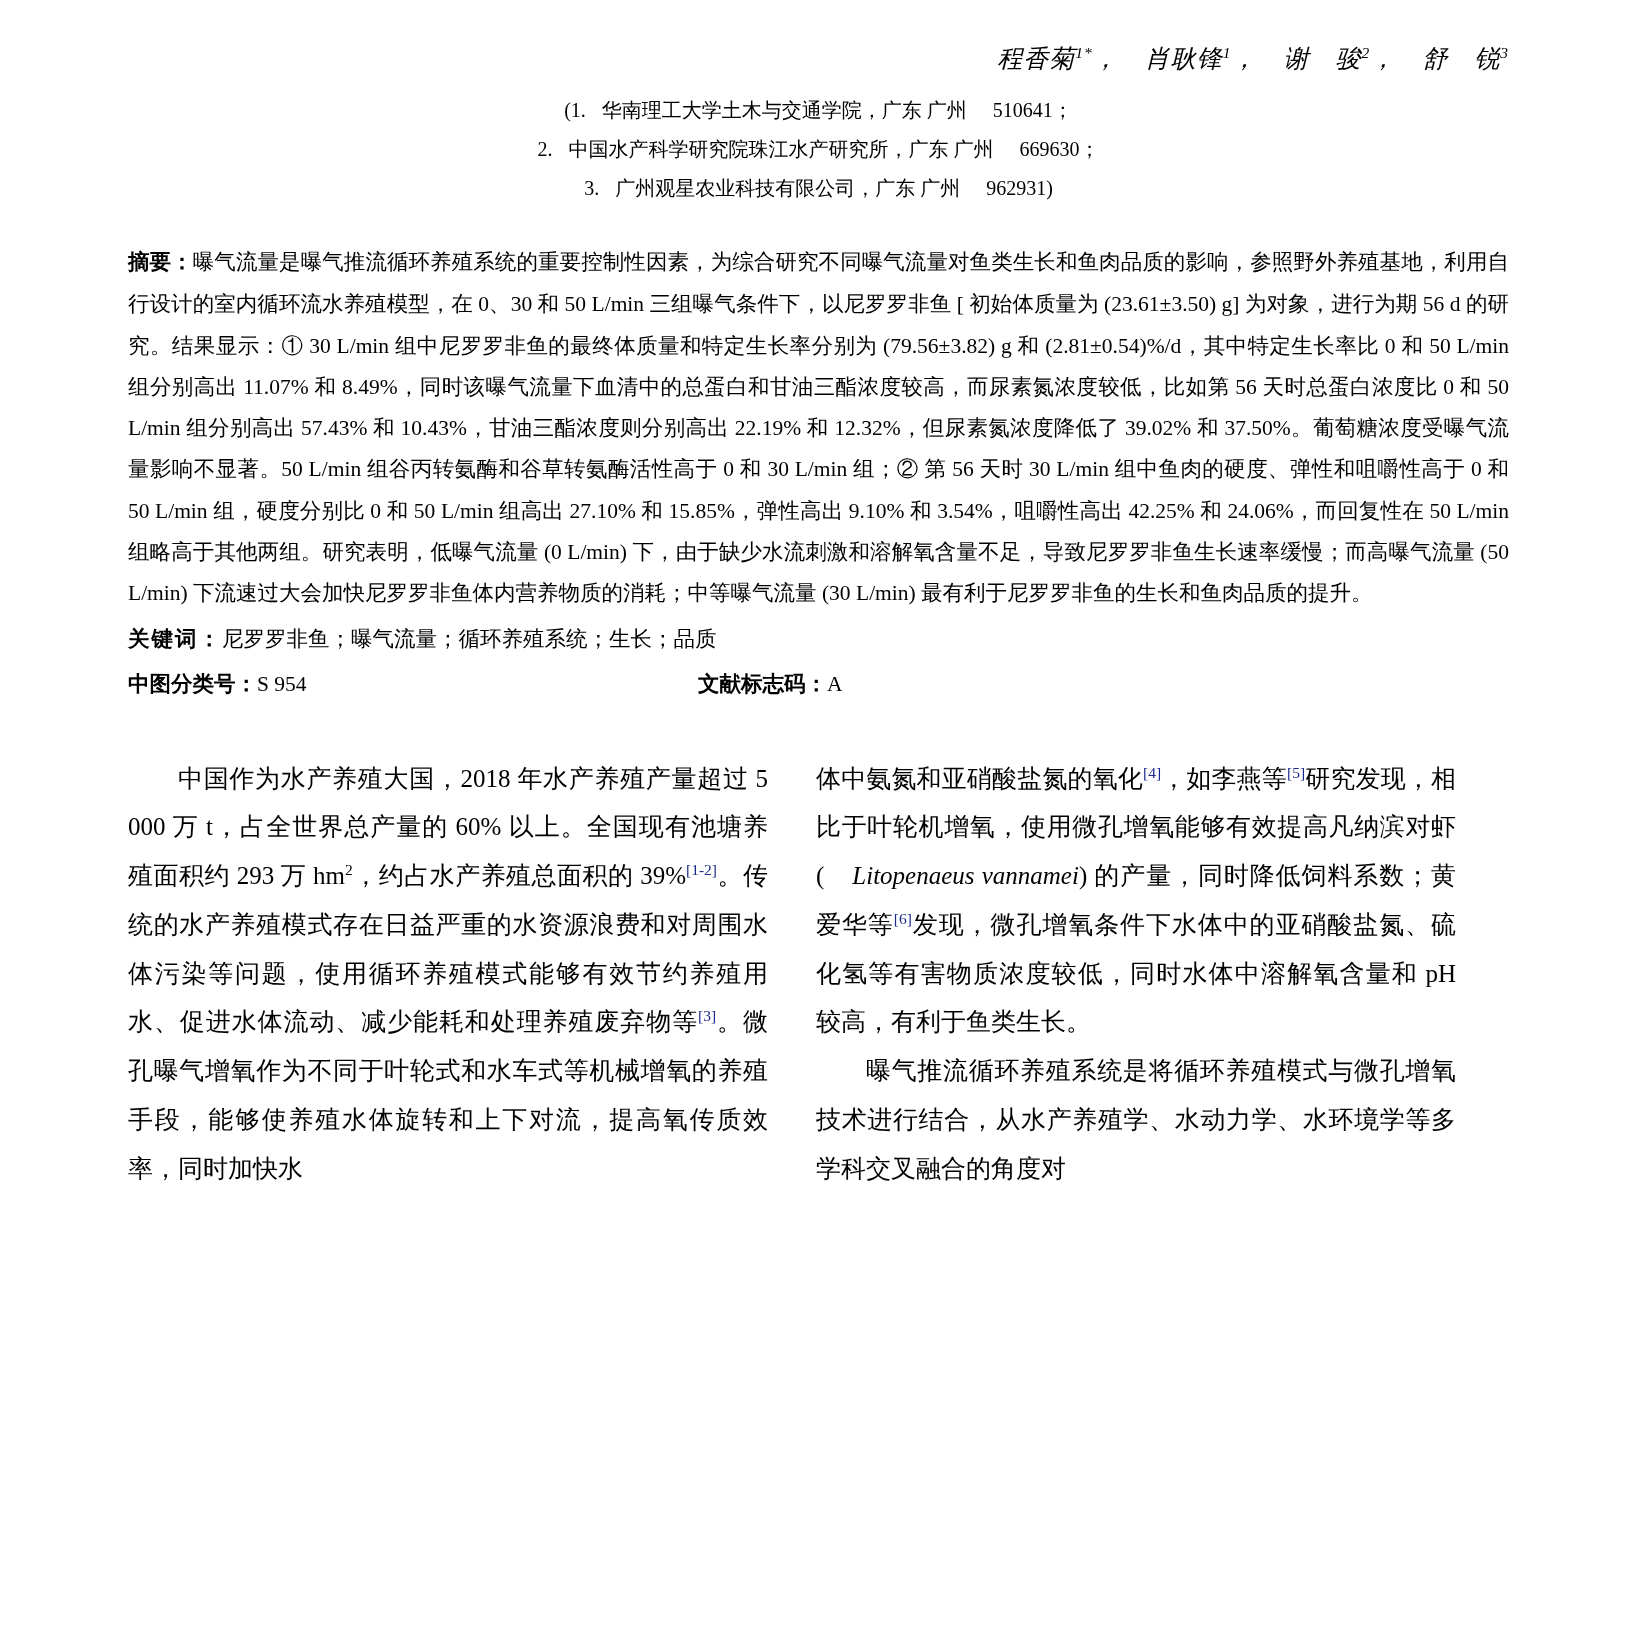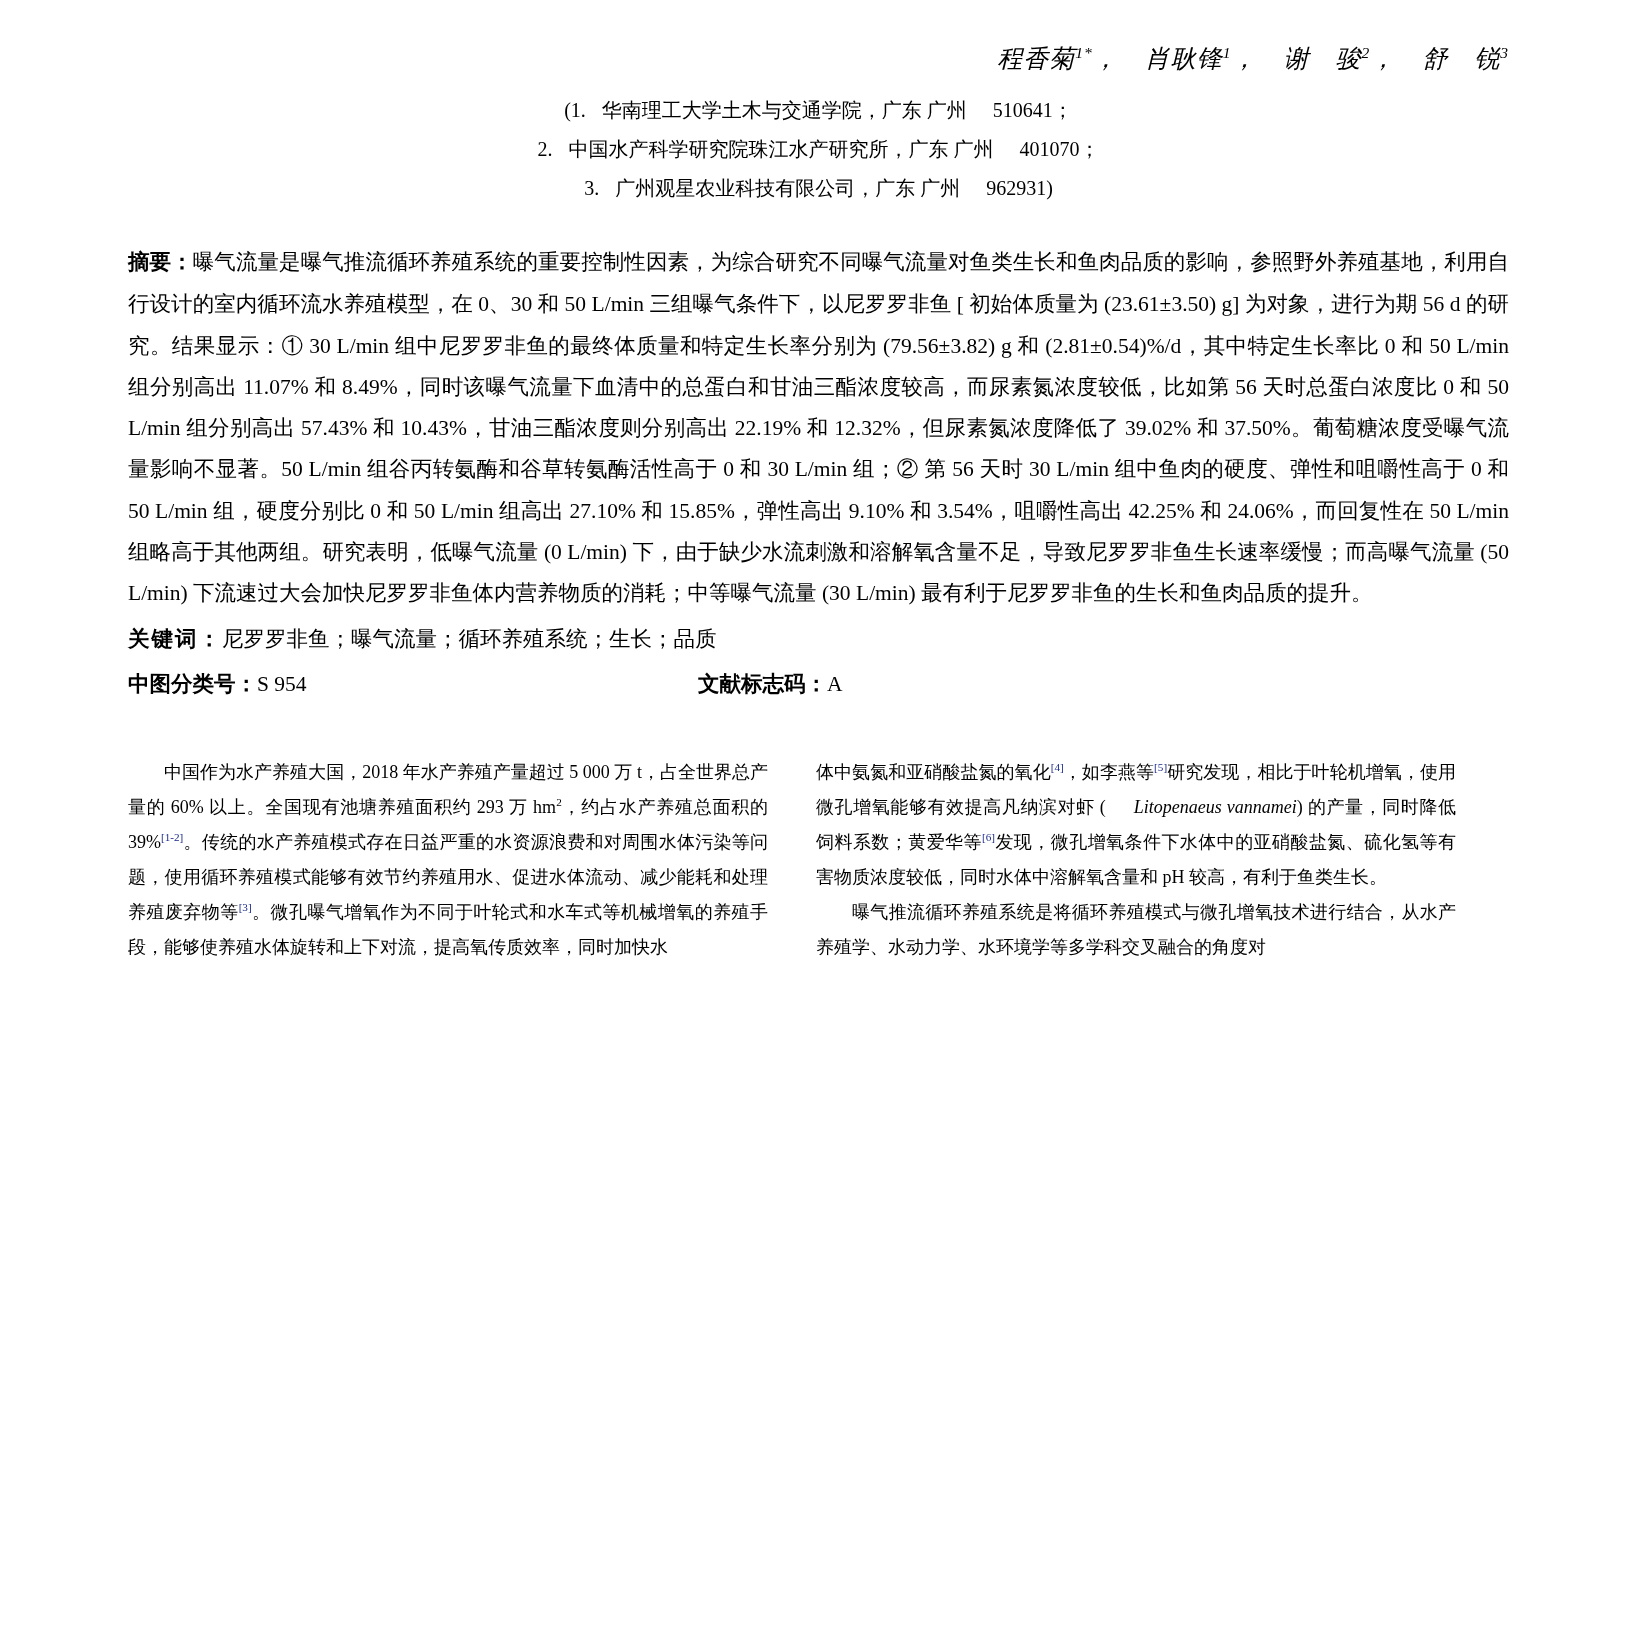--- a/index.html
+++ b/index.html
@@ -106,21 +106,21 @@
     font-family: "DejaVu Sans", "Liberation Sans", sans-serif;
   }
   
   .columns {
     margin-top: 52px;
     display: flex;
     gap: 48px;
   }
   .col {
     width: 640px;
-    font-size: 18px;
+    font-size: 25px;
     line-height: 1.95;
     text-align: justify;
     text-justify: inter-ideograph;
     text-align-last: left;
   }
   .col p {
     margin: 0;
     text-indent: 2em;
   }
   .ref {
@@ -139,21 +139,21 @@
 
   <div class="authors">
     <span class="au"><span>程香菊</span><sup>1*</sup>，</span><span class="sep"></span><span class="au"><span>肖耿锋</span><sup>1</sup>，</span><span class="sep"></span><span class="au"><span>谢　骏</span><sup>2</sup>，</span><span class="sep"></span><span class="au"><span>舒　锐</span><sup>3</sup></span>
   </div>
 
   <div class="affils">
     <div class="affil-line">
       <span>(1.</span><span class="gapsm"></span><span>华南理工大学土木与交通学院，</span><span>广东 广州</span><span class="gapmd"></span><span>510641；</span>
     </div>
     <div class="affil-line">
-      <span>2.</span><span class="gapsm"></span><span>中国水产科学研究院珠江水产研究所，</span><span>广东 广州</span><span class="gapmd"></span><span>401070；</span>
+      <span>2.</span><span class="gapsm"></span><span>中国水产科学研究院珠江水产研究所，</span><span>广东 广州</span><span class="gapmd"></span><span>669630；</span>
     </div>
     <div class="affil-line">
       <span>3.</span><span class="gapsm"></span><span>广州观星农业科技有限公司，</span><span>广东 广州</span><span class="gapmd"></span><span>962931)</span>
     </div>
   </div>
 
   <div class="abstract">
     <span class="lbl">摘要：</span><span>曝气流量是曝气推流循环养殖系统的重要控制性因素，为综合研究不同曝气流量对鱼类生长和鱼肉品质的影响，参照野外养殖基地，利用自行设计的室内循环流水养殖模型，在 0、30 和 50 L/min 三组曝气条件下，以尼罗罗非鱼 [ 初始体质量为 (23.61±3.50) g] 为对象，进行为期 56 d 的研究。结果显示：① 30 L/min 组中尼罗罗非鱼的最终体质量和特定生长率分别为 (79.56±3.82) g 和 (2.81±0.54)%/d，其中特定生长率比 0 和 50 L/min 组分别高出 11.07% 和 8.49%，同时该曝气流量下血清中的总蛋白和甘油三酯浓度较高，而尿素氮浓度较低，比如第 56 天时总蛋白浓度比 0 和 50 L/min 组分别高出 57.43% 和 10.43%，甘油三酯浓度则分别高出 22.19% 和 12.32%，但尿素氮浓度降低了 39.02% 和 37.50%。葡萄糖浓度受曝气流量影响不显著。50 L/min 组谷丙转氨酶和谷草转氨酶活性高于 0 和 30 L/min 组；② 第 56 天时 30 L/min 组中鱼肉的硬度、弹性和咀嚼性高于 0 和 50 L/min 组，硬度分别比 0 和 50 L/min 组高出 27.10% 和 15.85%，弹性高出 9.10% 和 3.54%，咀嚼性高出 42.25% 和 24.06%，而回复性在 50 L/min 组略高于其他两组。研究表明，低曝气流量 (0 L/min) 下，由于缺少水流刺激和溶解氧含量不足，导致尼罗罗非鱼生长速率缓慢；而高曝气流量 (50 L/min) 下流速过大会加快尼罗罗非鱼体内营养物质的消耗；中等曝气流量 (30 L/min) 最有利于尼罗罗非鱼的生长和鱼肉品质的提升。</span>
   </div>
 

